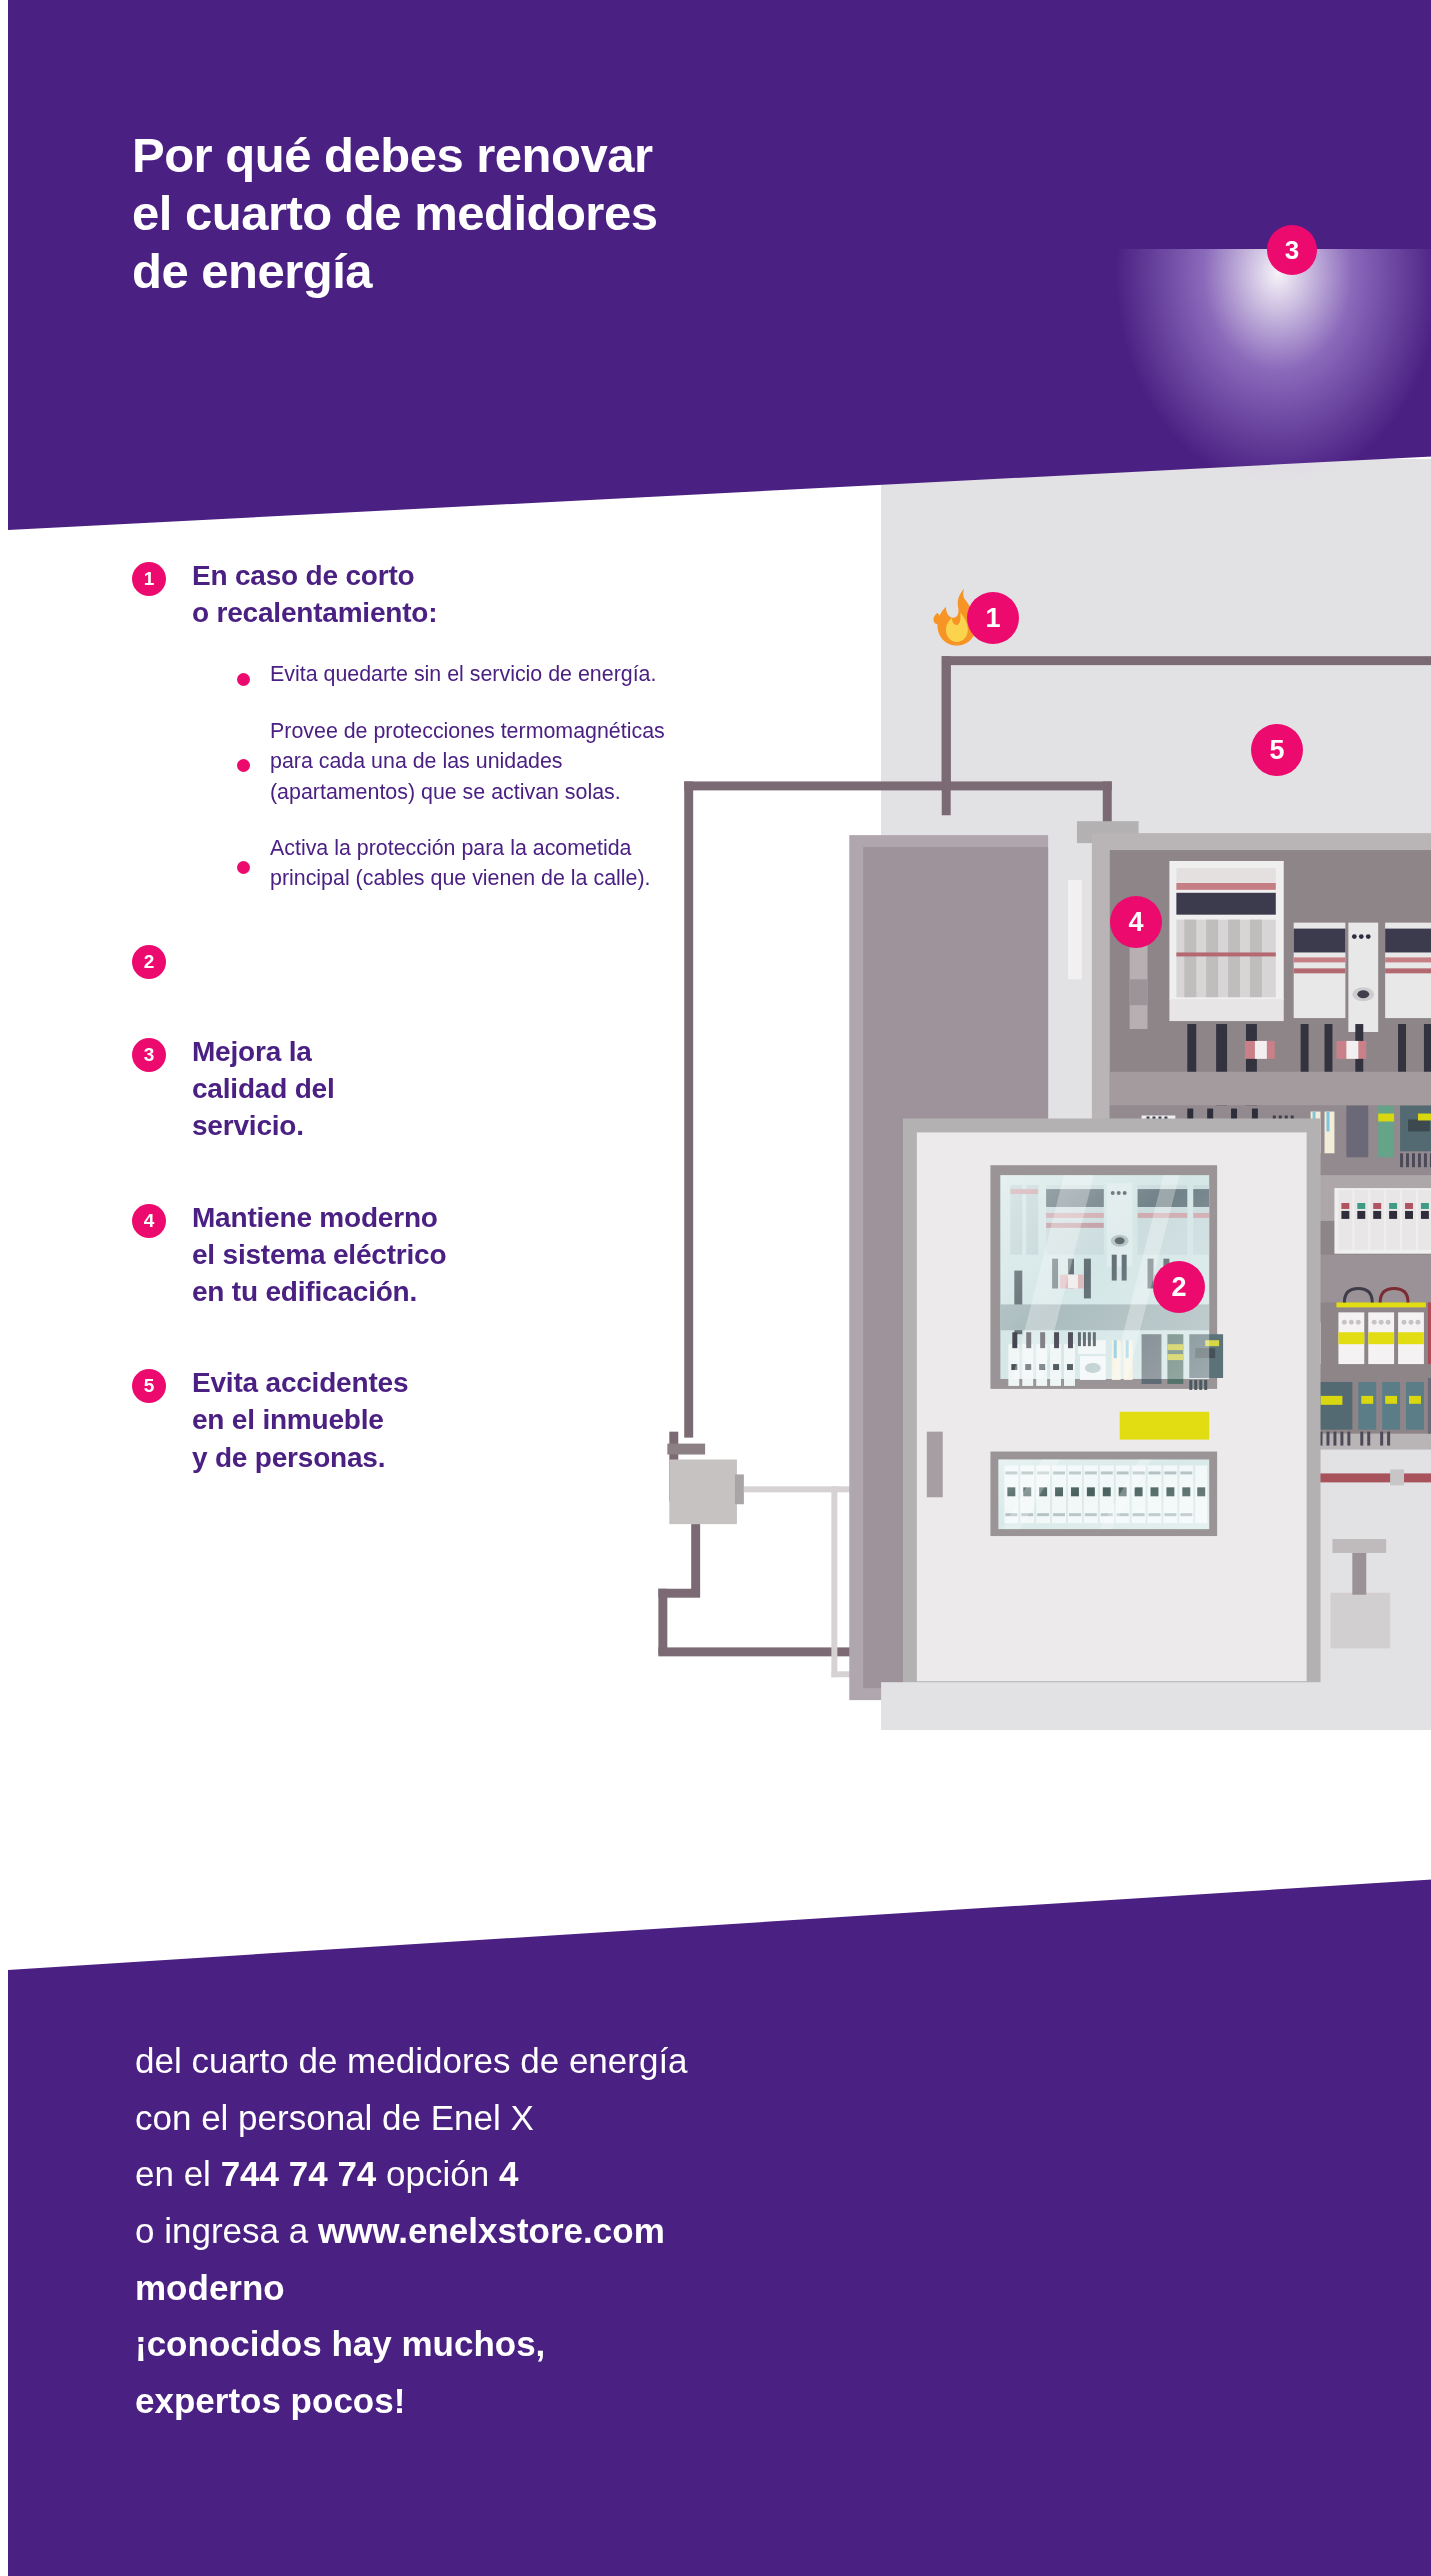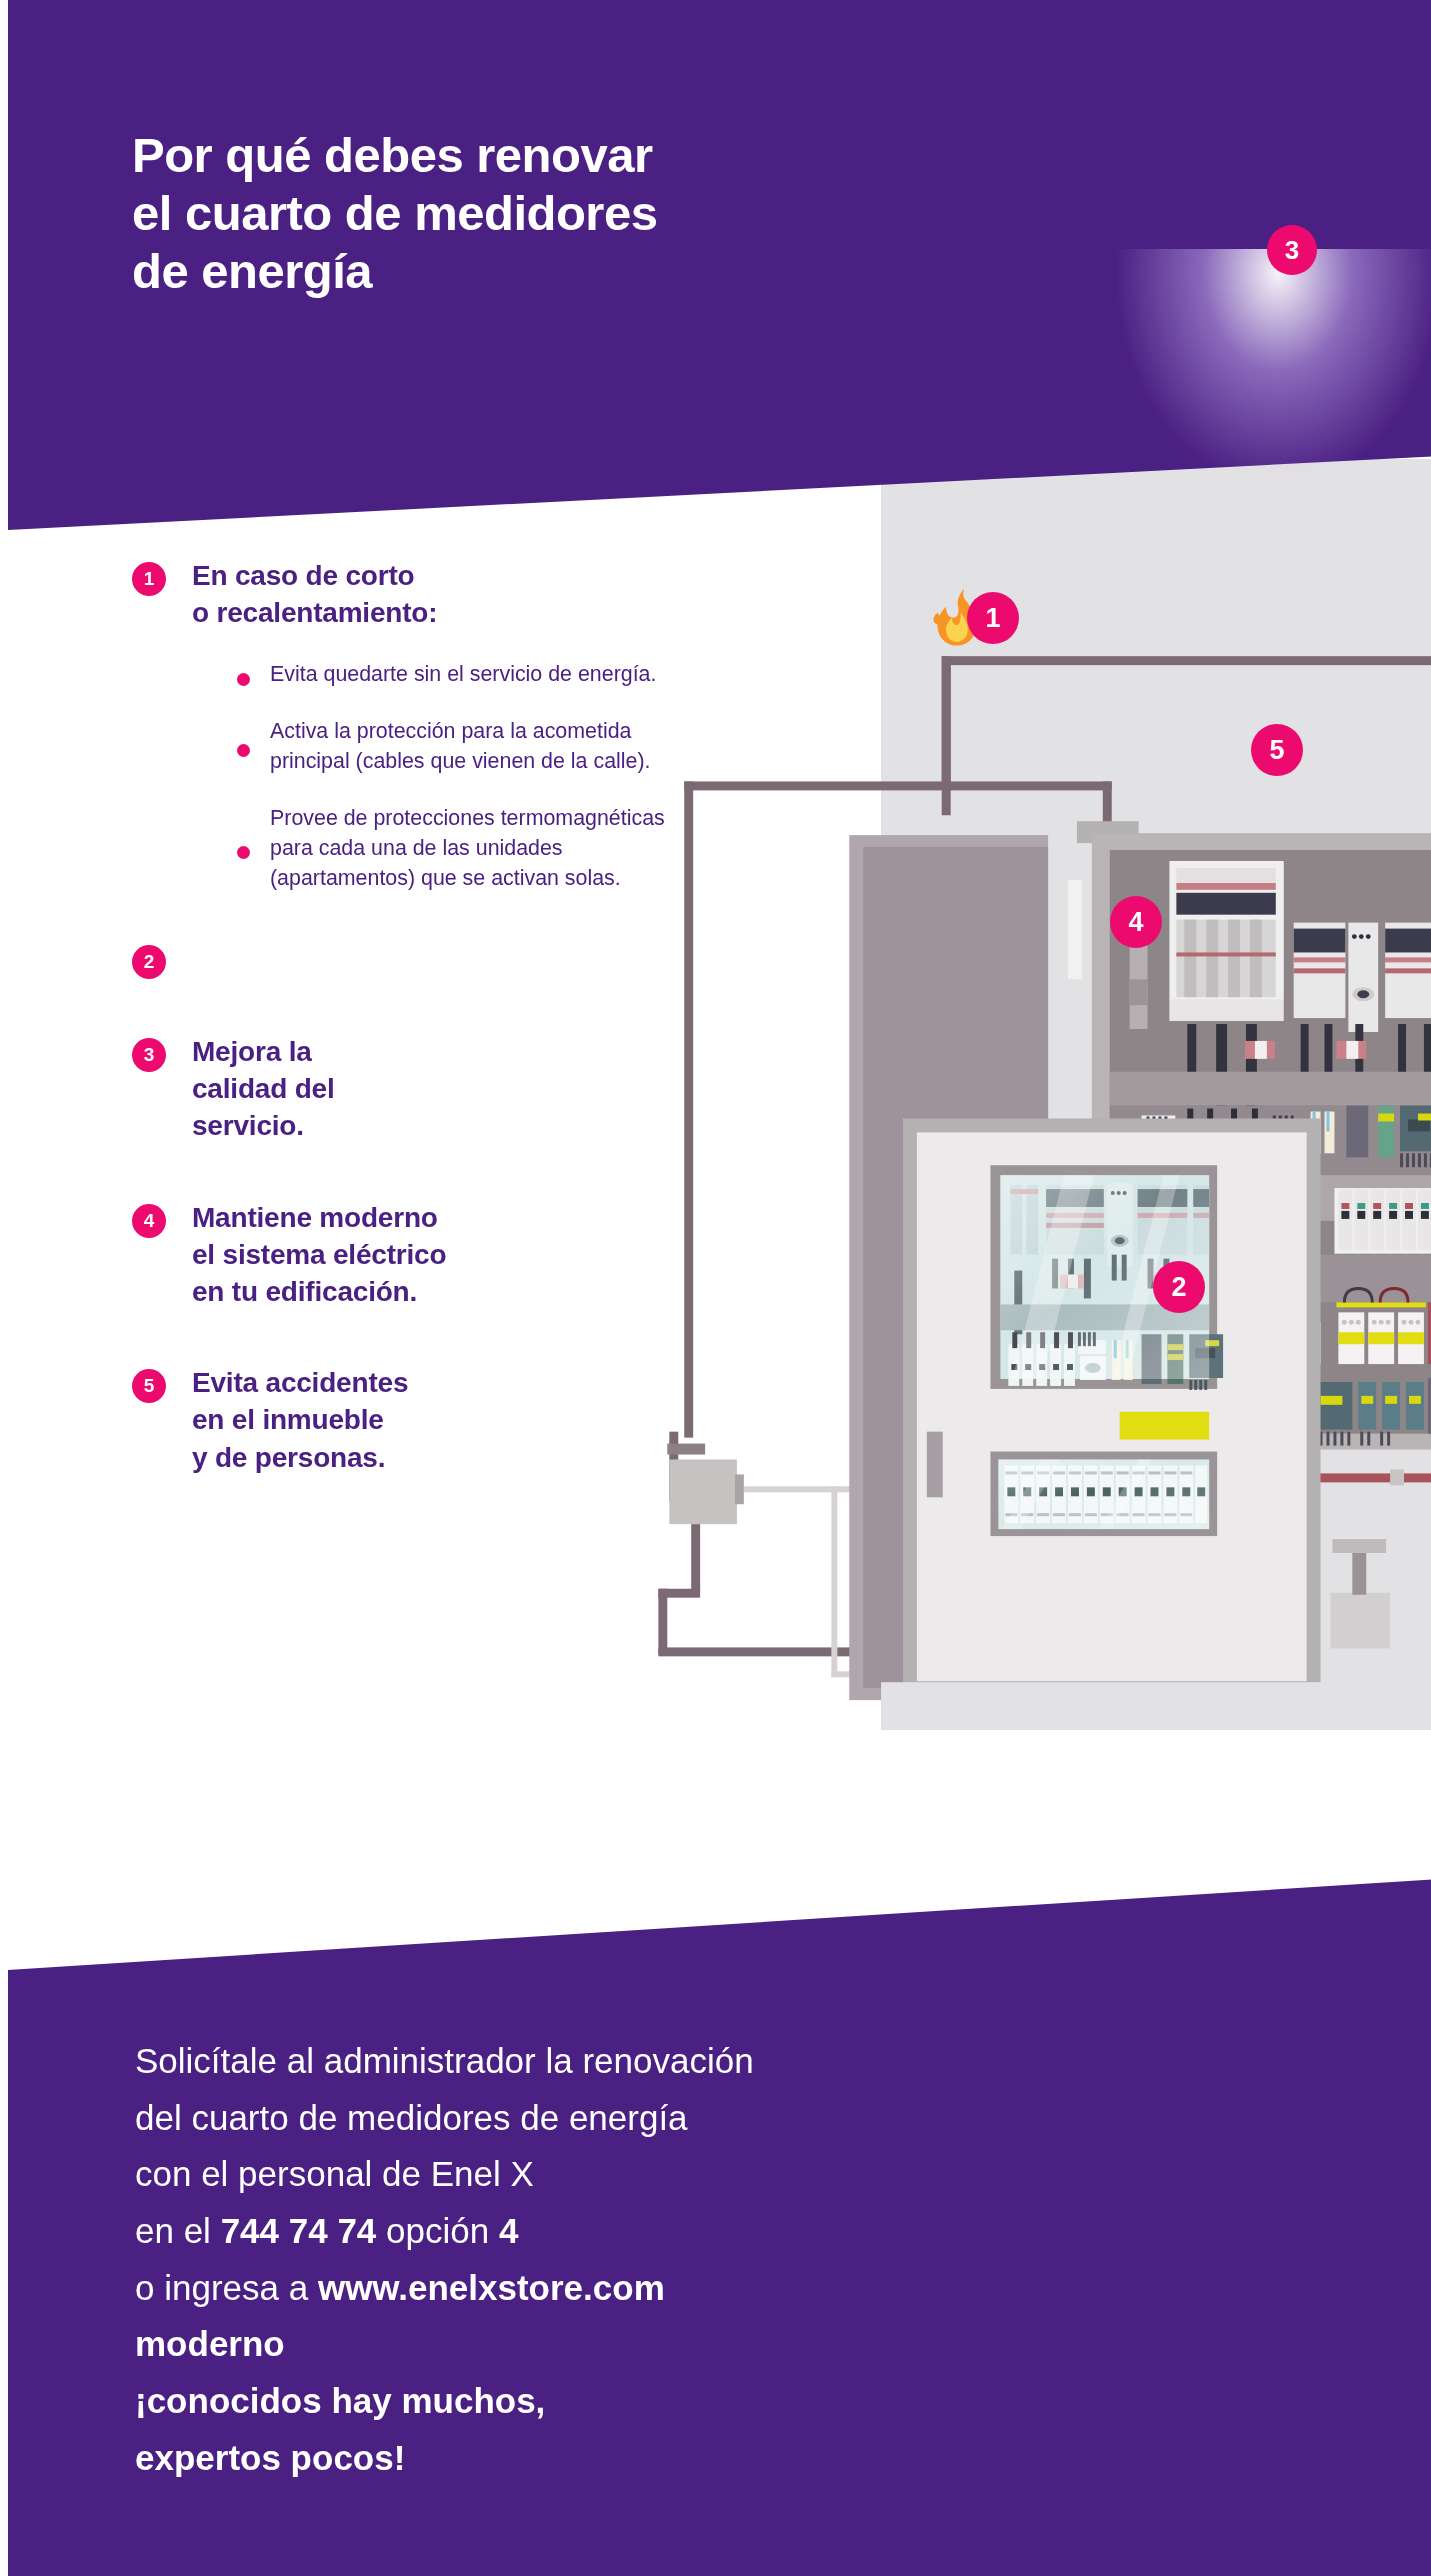--- a/index.html
+++ b/index.html
@@ -552,31 +552,31 @@
       <div class="badge">1</div>
       <div class="item-title">En caso de corto
 o recalentamiento:</div>
     </div>
 
     <div class="sublist" style="margin-left:229px;">
       <div class="subitem">
         <div class="dot"></div>
         <div class="subtext">Evita quedarte sin el servicio de energía.</div>
       </div>
-      <div class="subitem" style="margin-top:18px;">
-        <div class="dot"></div>
-        <div class="subtext">Activa la protección para la acometida
-principal (cables que vienen de la calle).</div>
-      </div>
       <div class="subitem">
         <div class="dot"></div>
         <div class="subtext">Provee de protecciones termomagnéticas
 para cada una de las unidades
 (apartamentos) que se activan solas.</div>
       </div>
+      <div class="subitem" style="margin-top:18px;">
+        <div class="dot"></div>
+        <div class="subtext">Activa la protección para la acometida
+principal (cables que vienen de la calle).</div>
+      </div>
     </div>
 
     <div class="item" style="margin-left:124px; margin-top:46px;">
       <div class="badge">2</div>
     </div>
 
     <div class="item" style="margin-left:124px; margin-top:54px;">
       <div class="badge">3</div>
       <div class="item-title">Mejora la
 calidad del
@@ -594,21 +594,20 @@
       <div class="badge">5</div>
       <div class="item-title">Evita accidentes
 en el inmueble
 y de personas.</div>
     </div>
 
   </div>
 
   <div class="footer-band"></div>
   <div class="footer-text">
-    <div>Solicítale al administrador la renovación</div>
     <div>del cuarto de medidores de energía</div>
     <div>con el personal de Enel X</div>
     <div><span>en el </span><b>744 74 74</b><span> opción </span><b>4</b></div>
     <div><span>o ingresa a </span><b>www.enelxstore.com</b></div>
     <div class="bold-line">moderno</div>
     <div class="bold-line">¡conocidos hay muchos,</div>
     <div class="bold-line">expertos pocos!</div>
   </div>
 
 </div>

